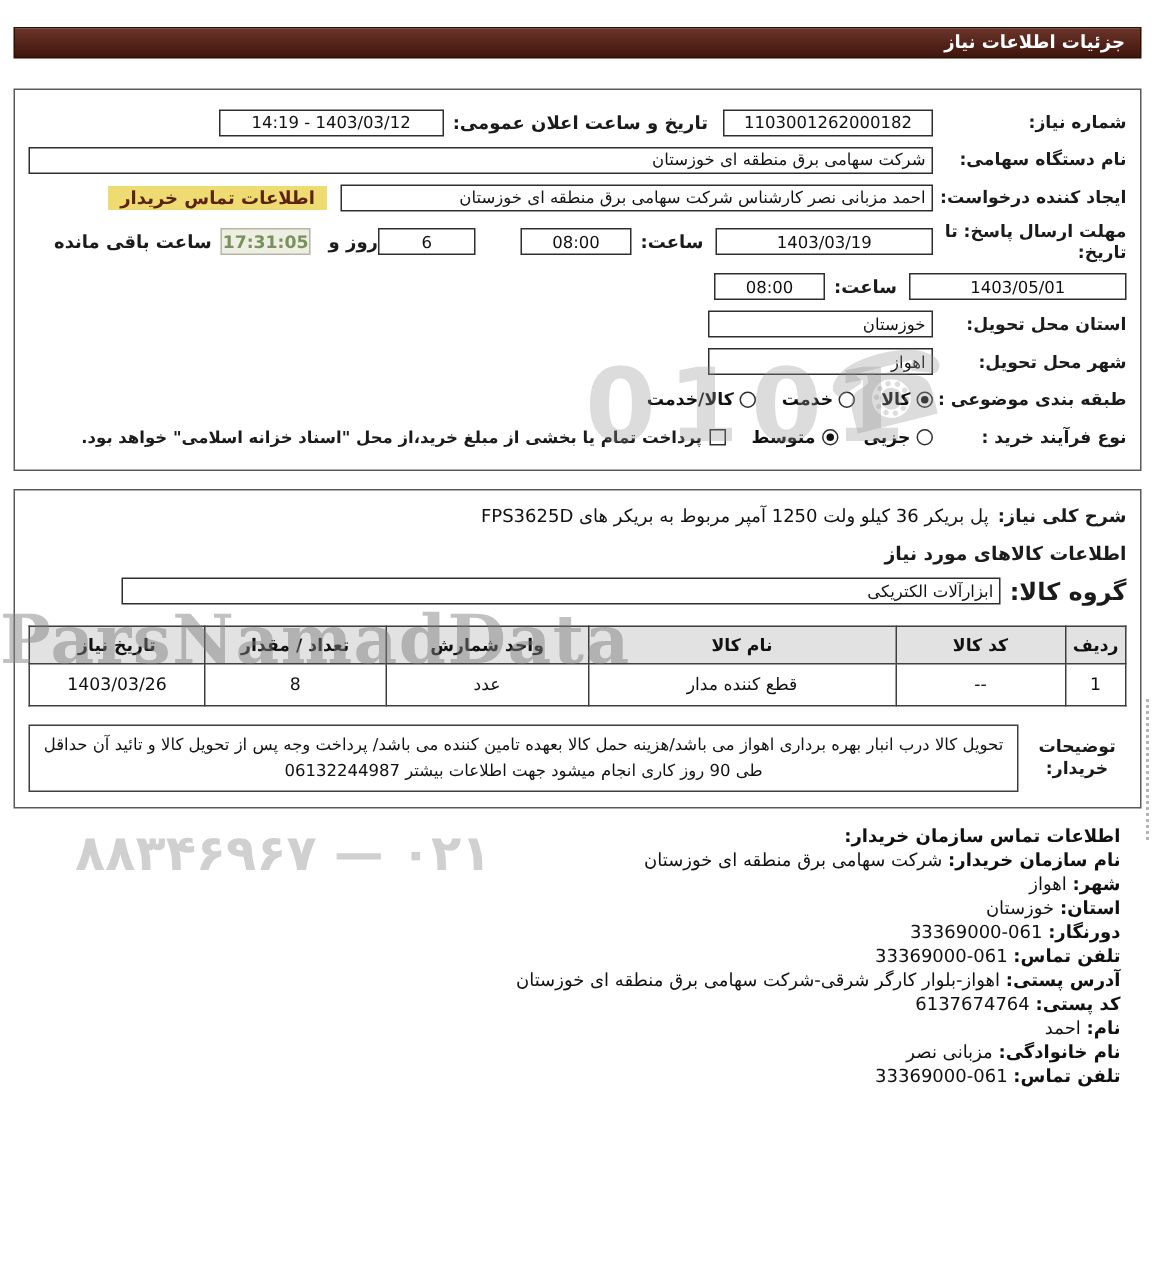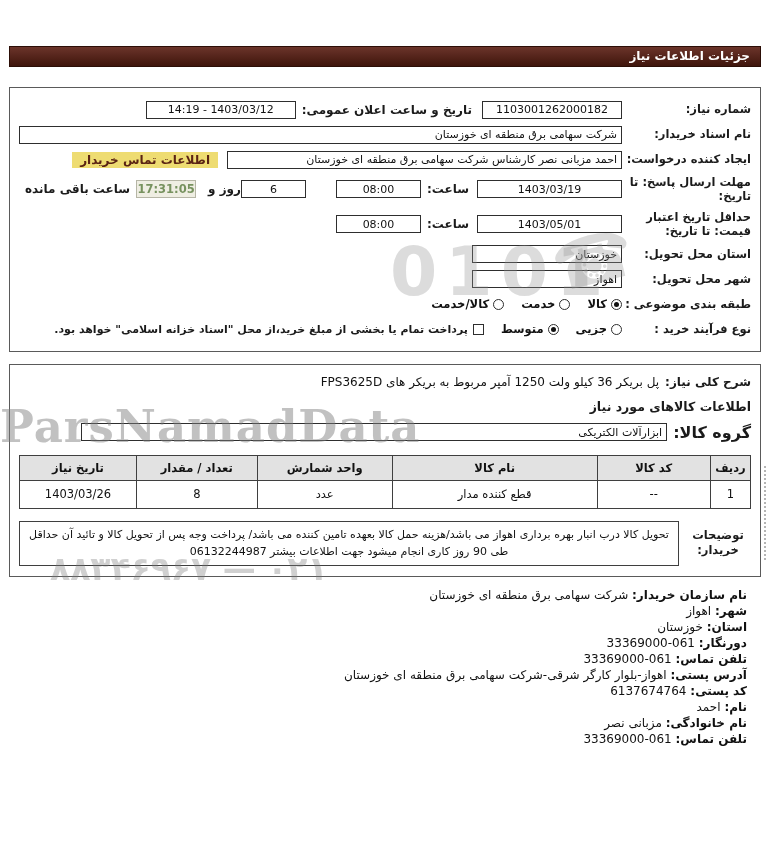--- a/index.html
+++ b/index.html
@@ -4,21 +4,21 @@
 <style>
   * { margin:0; padding:0; box-sizing:border-box; }
   html, body { width:770px; height:845px; }
   body {
     background:#fff;
     color:#111;
     font-family:"DejaVu Sans","Liberation Sans",sans-serif;
     position:relative;
     overflow:hidden;
   }
-  .page { padding:46px 9px 0; position:relative; z-index:1; }
+  .page { padding:18px 9px 0; position:relative; z-index:1; }
 
   
   .titlebar {
     height:21px;
     background:linear-gradient(180deg, var(--header_top,#6b342a), var(--header_bottom,#3f150c));
     border:1px solid #2c0e07;
     color:#fff;
     font-size:12px;
     font-weight:bold;
     line-height:19px;
@@ -40,21 +40,21 @@
   }
   .nowrap { white-space:nowrap; }
   .inp {
     border:1px solid #2e2e2e; background:#fff; color:#111;
     height:18px; font-size:11px; font-family:inherit; padding:0 4px;
   }
   .center { text-align:center; }
   .rtl { direction:rtl; text-align:right; }
   .grow { flex:1; }
   .w140{width:140px} .w145{width:145px} .w150{width:150px}
-  .w75{width:85px} .w65{width:65px} .w395{width:395px}
+  .w75{width:74px} .w65{width:65px} .w395{width:395px}
   .mr8{margin-right:8px} .mr10{margin-right:10px} .sp{margin-right:30px}
 
   .link-hl {
     background:var(--highlight,#eedc72);
     color:#5a2314; font-weight:bold; font-size:12px;
     padding:1px 8px; margin-right:9px; cursor:pointer; white-space:nowrap;
   }
   .count {
     width:60px; height:18px; margin:0 6px;
     background:#efeee3; border:1px solid #b6b6a6;
@@ -141,21 +141,21 @@
   <section class="box box1">
 
     <div class="frm-row">
       <span class="lblcol nowrap">شماره نیاز:</span>
       <input class="inp w140 center" dir="ltr" readonly="" value="1103001262000182" style="">
       <span class="lbl mr10">تاریخ و ساعت اعلان عمومی:</span>
       <input class="inp w150 center" dir="rtl" readonly="" value="1403/03/12 - 14:19" style="">
     </div>
 
     <div class="frm-row">
-      <span class="lblcol nowrap">نام اسناد خریدار:</span>
+      <span class="lblcol nowrap">نام دستگاه سهامی:</span>
       <input class="inp grow rtl" readonly="" value="شرکت سهامی برق منطقه ای خوزستان" style="">
     </div>
 
     <div class="frm-row">
       <span class="lblcol nowrap">ایجاد کننده درخواست:</span>
       <input class="inp w395 rtl" readonly="" value="احمد مزبانی نصر کارشناس شرکت سهامی برق منطقه ای خوزستان" style="">
       <span class="link-hl">اطلاعات تماس خریدار</span>
     </div>
 
     <div class="frm-row">
@@ -163,21 +163,20 @@
       <input class="inp w145 center" dir="ltr" readonly="" value="1403/03/19" style="">
       <span class="lbl mr8">ساعت:</span>
       <input class="inp w75 center" dir="ltr" readonly="" value="08:00" style="">
       <input class="inp w65 center sp" dir="ltr" readonly="" value="6" style="">
       <span class="lbl">روز و</span>
       <span class="count">17:31:05</span>
       <span class="lbl">ساعت باقی مانده</span>
     </div>
 
     <div class="frm-row">
-      <span class="lblcol">حداقل تاریخ اعتبار قیمت: تا تاریخ:</span>
       <input class="inp w145 center" dir="ltr" readonly="" value="1403/05/01" style="">
       <span class="lbl mr8">ساعت:</span>
       <input class="inp w75 center" dir="ltr" readonly="" value="08:00" style="">
     </div>
 
     <div class="frm-row">
       <span class="lblcol nowrap">استان محل تحویل:</span>
       <input class="inp w150 rtl" readonly="" value="خوزستان" style="">
     </div>
 
@@ -264,20 +263,21 @@
     </table>
 
     <div class="notes-row">
       <span class="notes-lbl">توضیحات خریدار:</span>
       <div class="notes-box">تحویل کالا درب انبار بهره برداری اهواز می باشد/هزینه حمل کالا بعهده تامین کننده می باشد/ پرداخت وجه پس از تحویل کالا و تائید آن حداقل طی 90 روز کاری انجام میشود جهت اطلاعات بیشتر 06132244987</div>
     </div>
 
   </section>
 
   <section class="contact">
+    <div class="hline b">اطلاعات تماس سازمان خریدار:</div>
 
     <div class="hline">
       <span class="b">نام سازمان خریدار:</span>
       <span>شرکت سهامی برق منطقه ای خوزستان</span>
     </div>
     <div class="hline">
       <span class="b">شهر:</span>
       <span>اهواز</span>
     </div>
     <div class="hline">

